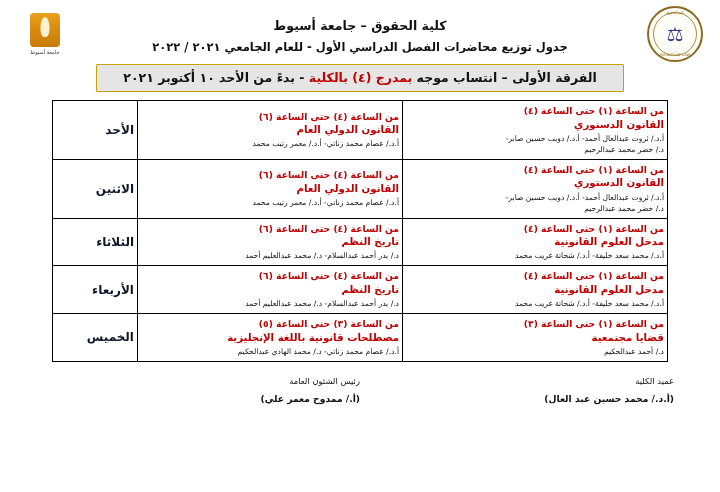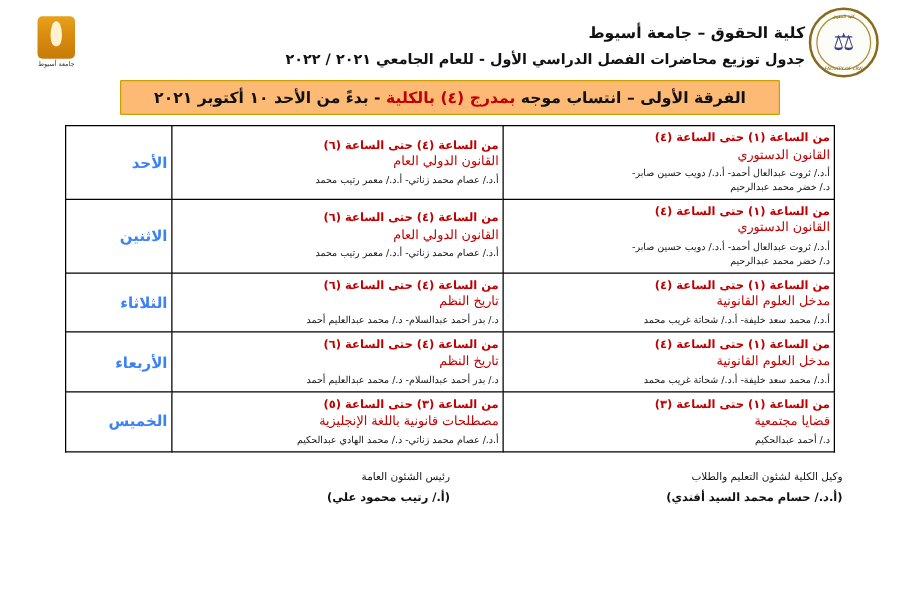--- a/index.html
+++ b/index.html
@@ -34,21 +34,21 @@
   .logo-box {
     width: 62px;
     height: 58px;
     flex: 0 0 62px;
     display: flex;
     align-items: center;
     justify-content: center;
   }
   .header-center {
     flex: 1 1 auto;
-    text-align: right;
+    text-align: center;
     padding-top: 4px;
   }
   .uni-title {
     font-size: 12.5px;
     font-weight: bold;
     color: #111111;
     letter-spacing: 0px;
     margin-bottom: 7px;
   }
   .doc-title {
@@ -139,21 +139,21 @@
     line-height: 1.25;
   }
 
   
   .banner-wrap {
     display: flex;
     justify-content: center;
     margin-top: 2px;
   }
   .banner {
-    background: #fdba74;
+    background: #e5e5e5;
     border: 1px solid #c9a200;
     padding: 5px 26px 6px 26px;
     font-size: 12.5px;
     font-weight: bold;
     color: #111111;
     border-radius: 1px;
     white-space: nowrap;
   }
   .banner .hl {
     color: #c00000;
@@ -173,36 +173,36 @@
   table.sched td {
     border: 1.2px solid #000;
     vertical-align: middle;
     padding: 4px 3px;
     text-align: right;
   }
   td.day {
     width: 78px;
     font-size: 12px;
     font-weight: bold;
-    color: #3b82f6;
+    color: #0f172a;
   }
   td.slot {
     width: calc((100% - 78px) / 2);
     padding: 3px 4px;
   }
   .time {
     font-size: 9.2px;
     font-weight: bold;
     color: #c00000;
     margin-bottom: 1px;
     line-height: 1.25;
   }
   .course {
     font-size: 10.2px;
-    font-weight: normal;
+    font-weight: bold;
     color: #c00000;
     margin-bottom: 2px;
     line-height: 1.3;
   }
   .staff {
     font-size: 7.6px;
     color: #111;
     line-height: 1.45;
   }
   .staff .line2 {
@@ -373,22 +373,22 @@
           </td>
           <td class="day">الخميس</td>
         </tr>
 
       </tbody>
     </table>
   </div>
 
   <div class="footer">
     <div class="sign">
-      <div class="role">وكيل الكلية لشئون التعليم والطلاب</div>
-      <div class="name">(أ.د./ حسام محمد السيد أفندي)</div>
+      <div class="role">عميد الكلية</div>
+      <div class="name">(أ.د./ محمد حسين عبد العال)</div>
     </div>
     <div class="sign">
       <div class="role">رئيس الشئون العامة</div>
-      <div class="name">(أ./ رتيب محمود علي)</div>
+      <div class="name">(أ./ ممدوح معمر علي)</div>
     </div>
   </div>
 
 </div>
 
 </body></html>

